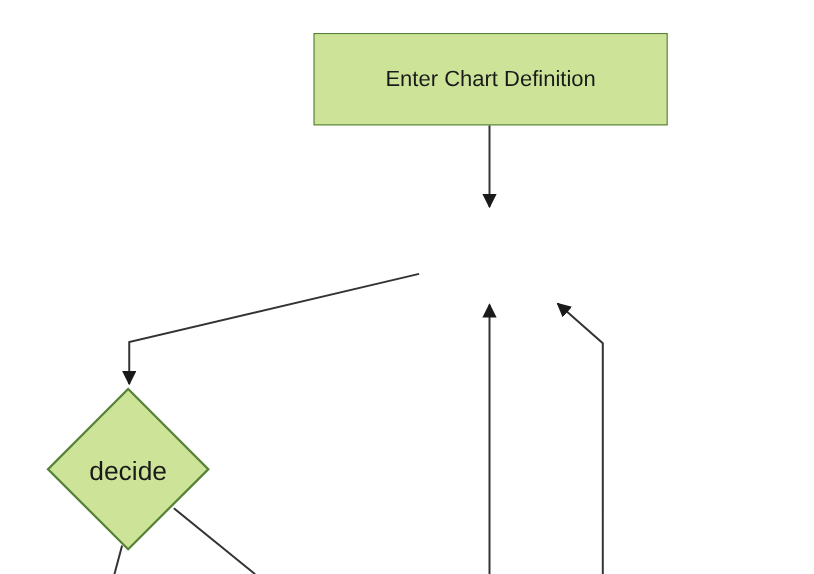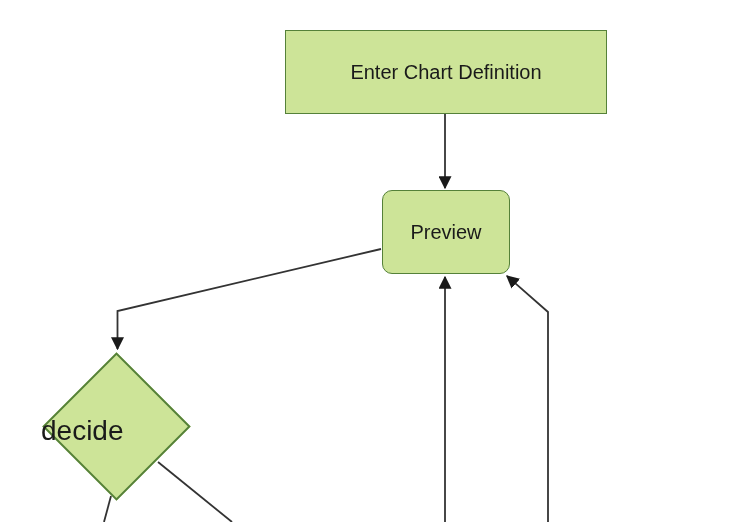--- a/index.html
+++ b/index.html
@@ -55,23 +55,23 @@
   #node-decide-shape {
     left: 64px; top: 374px;
     width: 105px; height: 105px;
     transform: rotate(45deg);
     border-width: 2px;
   }
   #node-decide-label {
     position: absolute;
     left: 41px; top: 415px;
     width: 151px;
-    text-align: left;
+    text-align: center;
     color: var(--label-text, #1a1a1a);
-    font-size: 28px;
+    font-size: 24px;
   }
 </style>
 </head>
 <body>
 
 <div id="canvas">
 
   <svg id="edges" viewBox="0 0 740 522" xmlns="http://www.w3.org/2000/svg">
     <defs>
       <marker id="arrow" viewBox="0 0 10 10" refX="9" refY="5" markerWidth="13" markerHeight="13" markerUnits="userSpaceOnUse" orient="auto">
@@ -89,20 +89,17 @@
 
     <path class="edge" d="M111,496 L104,522"></path>
 
     <path class="edge" d="M158,462 L232,522"></path>
   </svg>
 
   <div class="node" id="node-enter">
     <span>Enter Chart Definition</span>
   </div>
 
-  <div class="node" id="node-preview">
-    <span>Preview</span>
-  </div>
 
   <div class="node" id="node-decide-shape"></div>
   <div id="node-decide-label">decide</div>
 
 </div>
 
 </body></html>

